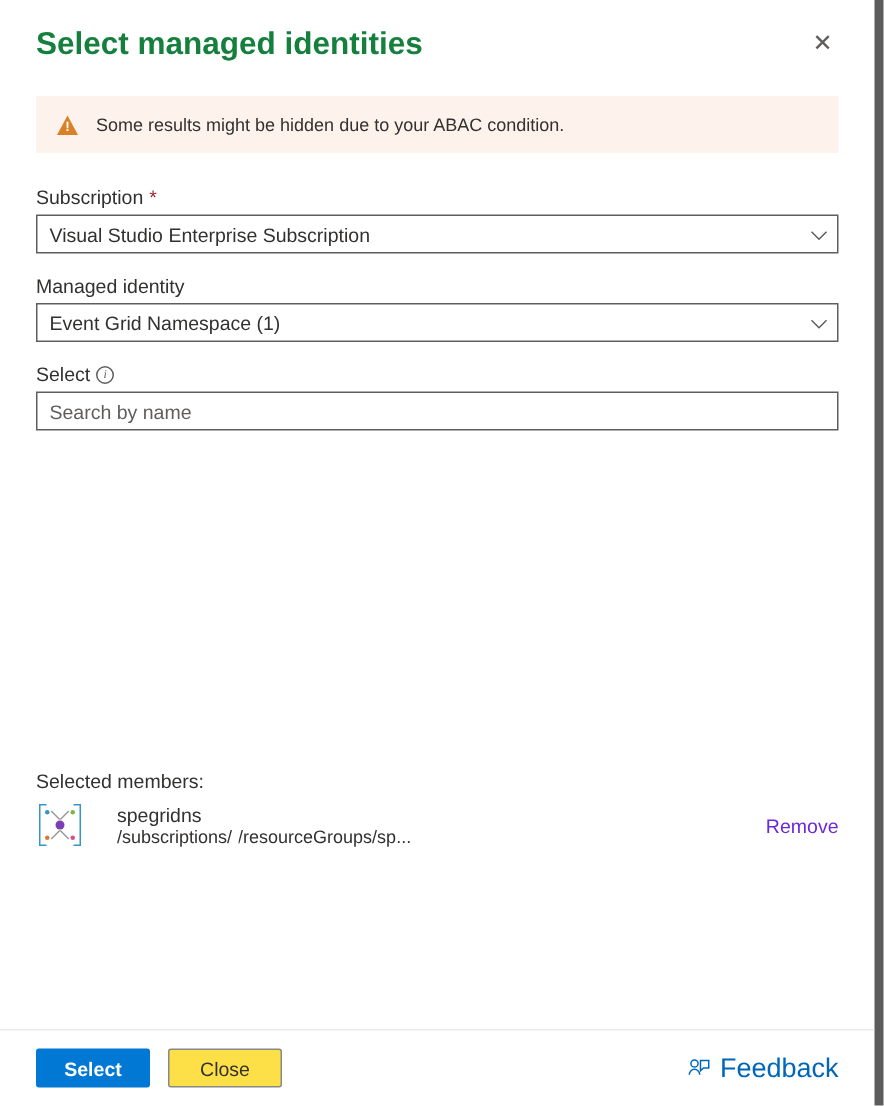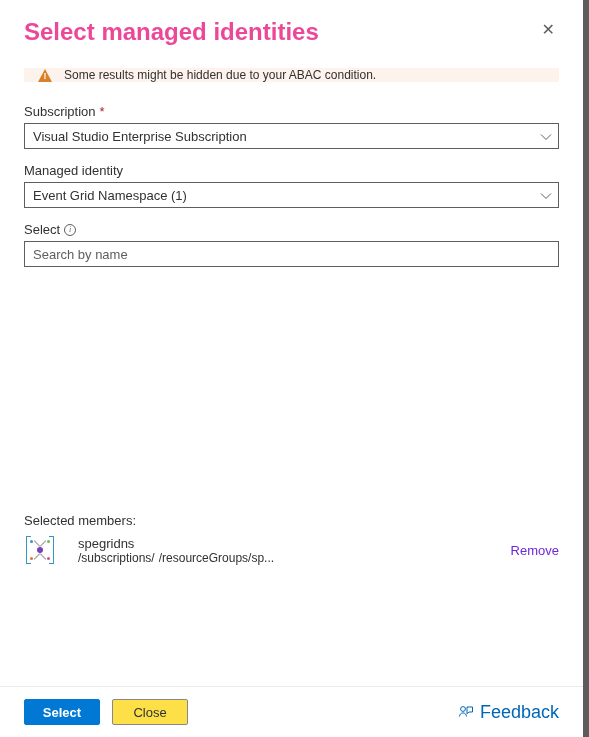--- a/index.html
+++ b/index.html
@@ -16,42 +16,42 @@
       display: flex;
       flex-direction: column;
     }
     .header {
       display: flex;
       justify-content: space-between;
       align-items: flex-start;
       padding: 18px 24px 0 24px;
     }
     .title {
-      font-size: 24px;
+      font-size: 21px;
       font-weight: 600;
-      color: #ec4899;
+      color: #15803d;
     }
     .close-btn {
       font-size: 16px;
       cursor: pointer;
       color: #605e5c;
       padding: 4px;
       line-height: 1;
     }
     .content {
       padding: 0 24px;
       flex: 1;
       display: flex;
       flex-direction: column;
       overflow: hidden;
     }
     .warning-box {
       background: #fdf3ec;
       margin-top: 22px;
-      padding: 0 14px;
+      padding: 12px 14px;
       display: flex;
       align-items: center;
       gap: 12px;
       font-size: 12px;
       color: #323130;
     }
     .warning-triangle {
       width: 0;
       height: 0;
       border-left: 7px solid transparent;

